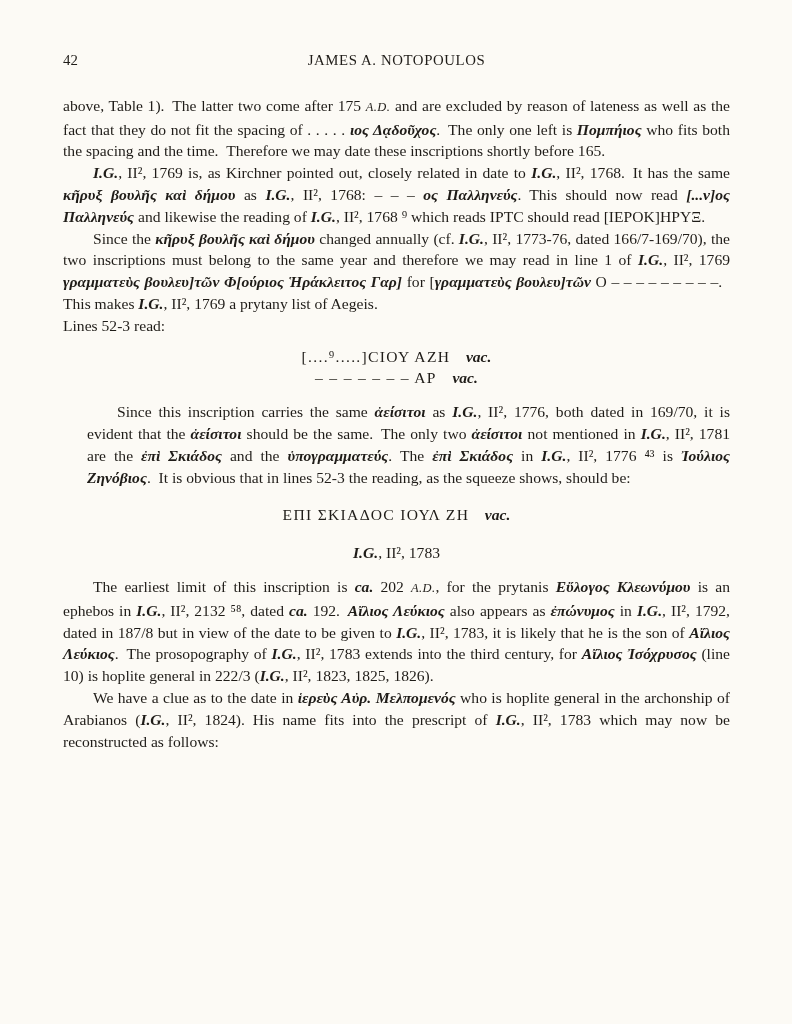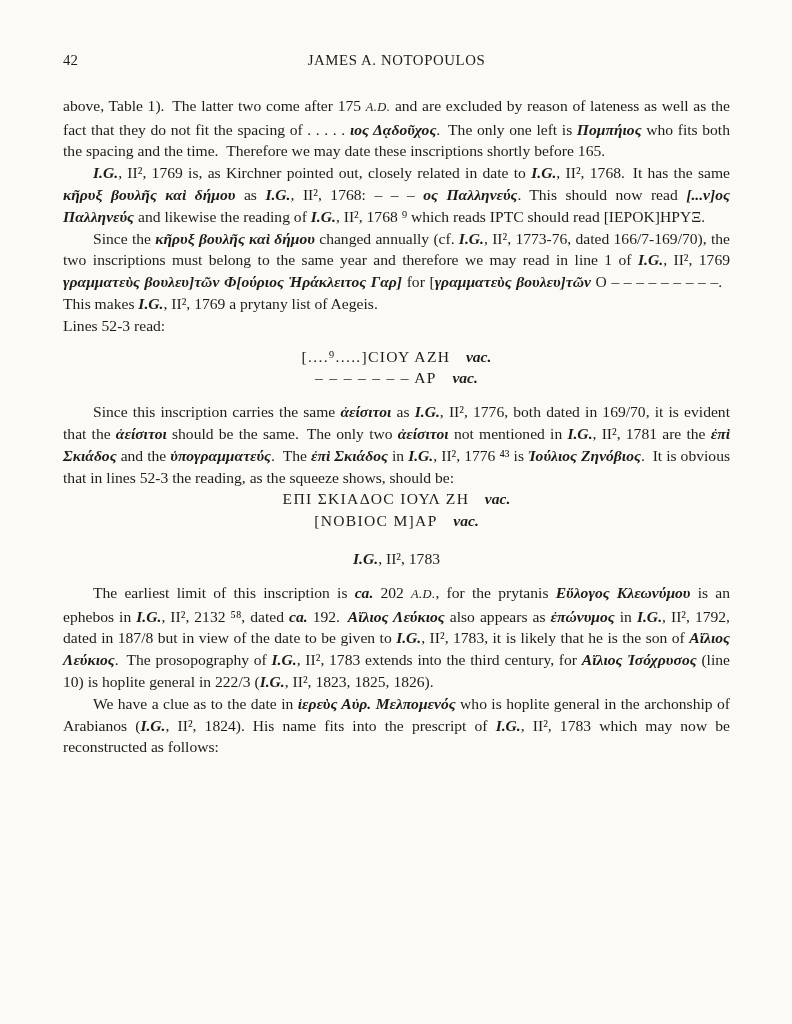--- a/index.html
+++ b/index.html
@@ -23,22 +23,22 @@
   .page-num { position: absolute; left: 0; top: 0; letter-spacing: 0; }
 
   .para { text-align: justify; }
   .indent { text-indent: 30px; }
 
   .heading { text-align: center; margin: 16px 0 12px; }
   .leadin  { margin: 0 0 9px; }
   .insc    { text-align: center; margin: 0; }
 
   .mt9  { }
-  .mt12 { margin-top: 12px; }
-  .mt16 { margin-top: 0; }
+  .mt12 { margin-top: 12px; margin-left: 24px; }
+  .mt16 { margin-top: 16px; }
 
   .run-n { }
   .run-i { font-style: italic; font-weight: bold; }
   .run-sc { font-size: 0.8em; letter-spacing: 0.4px; font-style: italic; }
   .run-g { letter-spacing: 1.3px; }
 </style>
 </head>
 <body style="background: rgb(252, 250, 245); color: rgb(31, 28, 24);">
 
 <div class="page">
@@ -53,21 +53,20 @@
     <p class="para indent"><span class="run-i">I.G.</span><span class="run-n">, II², 1769 is, as Kirchner pointed out, closely related in date to </span><span class="run-i">I.G.</span><span class="run-n">, II², 1768. It has the same </span><span class="run-i">κῆρυξ βουλῆς καὶ δήμου</span><span class="run-n"> as </span><span class="run-i">I.G.</span><span class="run-n">, II², 1768: – – – </span><span class="run-i">ος Παλληνεύς</span><span class="run-n">. This should now read </span><span class="run-i">[...ν]ος Παλληνεύς</span><span class="run-n"> and likewise the reading of </span><span class="run-i">I.G.</span><span class="run-n">, II², 1768 ⁹ which reads ΙΡΤϹ should read [ΙΕΡΟΚ]ΗΡΥΞ.</span></p>
     <p class="para indent"><span class="run-n">Since the </span><span class="run-i">κῆρυξ βουλῆς καὶ δήμου</span><span class="run-n"> changed annually (cf. </span><span class="run-i">I.G.</span><span class="run-n">, II², 1773-76, dated 166/7-169/70), the two inscriptions must belong to the same year and therefore we may read in line 1 of </span><span class="run-i">I.G.</span><span class="run-n">, II², 1769 </span><span class="run-i">γραμματεὺς βουλευ]τῶν Φ[ούριος Ἡράκλειτος Γαρ]</span><span class="run-n"> for [</span><span class="run-i">γραμματεὺς βουλευ]τῶν</span><span class="run-n"> Ο – – – – – – – – –. This makes </span><span class="run-i">I.G.</span><span class="run-n">, II², 1769 a prytany list of Aegeis.</span></p>
 
     <p class="para leadin"><span class="run-n">Lines 52-3 read:</span></p>
     <p class="insc"><span class="run-g">[....⁹.....]ϹΙΟΥ ΑΖΗ</span><span class="run-i"> vac.</span></p>
     <p class="insc"><span class="run-g">– – – – – – – ΑΡ</span><span class="run-i"> vac.</span></p>
 
     <p class="para indent mt12"><span class="run-n">Since this inscription carries the same </span><span class="run-i">ἀείσιτοι</span><span class="run-n"> as </span><span class="run-i">I.G.</span><span class="run-n">, II², 1776, both dated in 169/70, it is evident that the </span><span class="run-i">ἀείσιτοι</span><span class="run-n"> should be the same. The only two </span><span class="run-i">ἀείσιτοι</span><span class="run-n"> not mentioned in </span><span class="run-i">I.G.</span><span class="run-n">, II², 1781 are the </span><span class="run-i">ἐπὶ Σκιάδος</span><span class="run-n"> and the </span><span class="run-i">ὑπογραμματεύς</span><span class="run-n">. The </span><span class="run-i">ἐπὶ Σκιάδος</span><span class="run-n"> in </span><span class="run-i">I.G.</span><span class="run-n">, II², 1776 ⁴³ is </span><span class="run-i">Ἰούλιος Ζηνόβιος</span><span class="run-n">. It is obvious that in lines 52-3 the reading, as the squeeze shows, should be:</span></p>
 
     <p class="insc mt16"><span class="run-g">ΕΠΙ ΣΚΙΑΔΟϹ ΙΟΥΛ ΖΗ</span><span class="run-i"> vac.</span></p>
-    <p class="insc"><span class="run-g">[ΝΟΒΙΟϹ Μ]ΑΡ</span><span class="run-i"> vac.</span></p>
 
     <p class="heading"><span class="run-i">I.G.</span><span class="run-n">, II², 1783</span></p>
 
     <p class="para indent mt9"><span class="run-n">The earliest limit of this inscription is </span><span class="run-i">ca.</span><span class="run-n"> 202 </span><span class="run-sc">A.D.</span><span class="run-n">, for the prytanis </span><span class="run-i">Εὔλογος Κλεωνύμου</span><span class="run-n"> is an ephebos in </span><span class="run-i">I.G.</span><span class="run-n">, II², 2132 ⁵⁸, dated </span><span class="run-i">ca.</span><span class="run-n"> 192. </span><span class="run-i">Αἴλιος Λεύκιος</span><span class="run-n"> also appears as </span><span class="run-i">ἐπώνυμος</span><span class="run-n"> in </span><span class="run-i">I.G.</span><span class="run-n">, II², 1792, dated in 187/8 but in view of the date to be given to </span><span class="run-i">I.G.</span><span class="run-n">, II², 1783, it is likely that he is the son of </span><span class="run-i">Αἴλιος Λεύκιος</span><span class="run-n">. The prosopography of </span><span class="run-i">I.G.</span><span class="run-n">, II², 1783 extends into the third century, for </span><span class="run-i">Αἴλιος Ἰσόχρυσος</span><span class="run-n"> (line 10) is hoplite general in 222/3 (</span><span class="run-i">I.G.</span><span class="run-n">, II², 1823, 1825, 1826).</span></p>
     <p class="para indent"><span class="run-n">We have a clue as to the date in </span><span class="run-i">ἱερεὺς Αὐρ. Μελπομενός</span><span class="run-n"> who is hoplite general in the archonship of Arabianos (</span><span class="run-i">I.G.</span><span class="run-n">, II², 1824). His name fits into the prescript of </span><span class="run-i">I.G.</span><span class="run-n">, II², 1783 which may now be reconstructed as follows:</span></p>
   </main>
 
 </div>
 
 </body></html>

